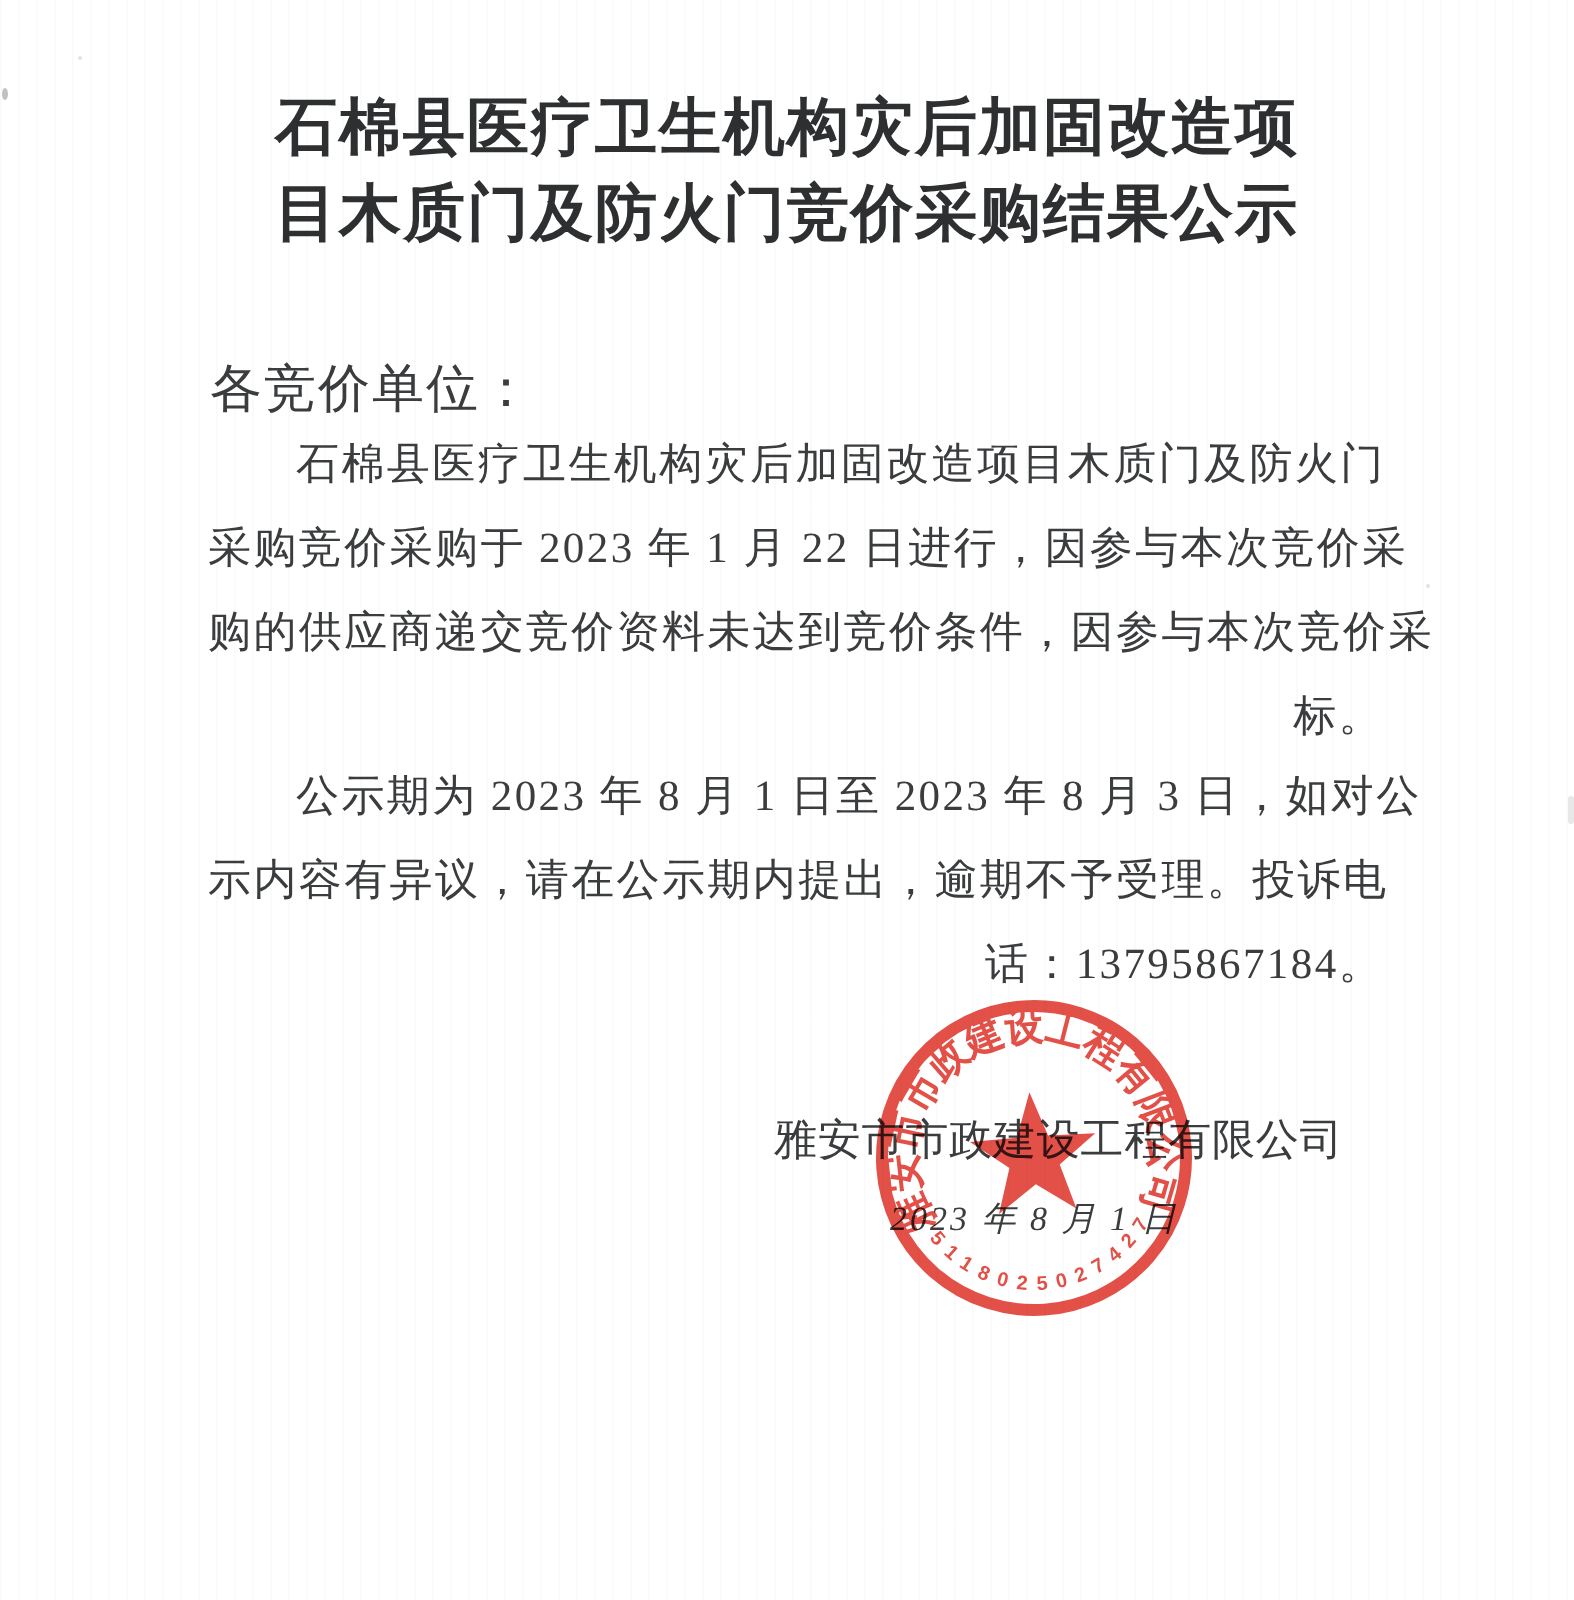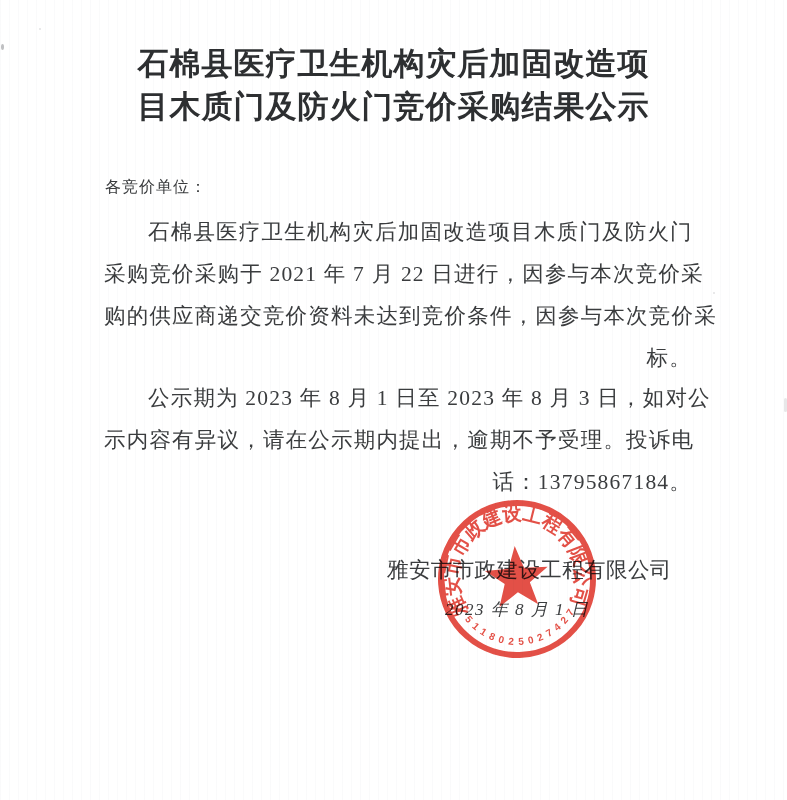--- a/index.html
+++ b/index.html
@@ -27,21 +27,21 @@
     font-size: 31px;
     line-height: 43px;
     letter-spacing: 1px;
     color: #2d2f31;
   }
   .tline { display: block; }
   .salutation {
     position: absolute;
     left: 105px;
     top: 177px;
-    font-size: 16px;
+    font-size: 26px;
     letter-spacing: 1px;
     color: #3a3c3e;
   }
   .para {
     position: absolute;
     left: 104px;
     width: 588px;
     font-size: 21.5px;
     line-height: 42px;
     letter-spacing: 1.2px;
@@ -108,21 +108,21 @@
 
   <h1 class="title">
     <span class="tline">石棉县医疗卫生机构灾后加固改造项</span>
     <span class="tline">目木质门及防火门竞价采购结果公示</span>
   </h1>
 
   <div class="salutation">各竞价单位：</div>
 
   <div class="para para1">
     <div class="bline indent">石棉县医疗卫生机构灾后加固改造项目木质门及防火门</div>
-    <div class="bline">采购竞价采购于 2021 年 7 月 22 日进行，因参与本次竞价采</div>
+    <div class="bline">采购竞价采购于 2023 年 1 月 22 日进行，因参与本次竞价采</div>
     <div class="bline">购的供应商递交竞价资料未达到竞价条件，因参与本次竞价采</div>
     <div class="bline">标。</div>
   </div>
 
   <div class="para para2">
     <div class="bline indent">公示期为 2023 年 8 月 1 日至 2023 年 8 月 3 日，如对公</div>
     <div class="bline">示内容有异议，请在公示期内提出，逾期不予受理。投诉电</div>
     <div class="bline">话：13795867184。</div>
   </div>
 

